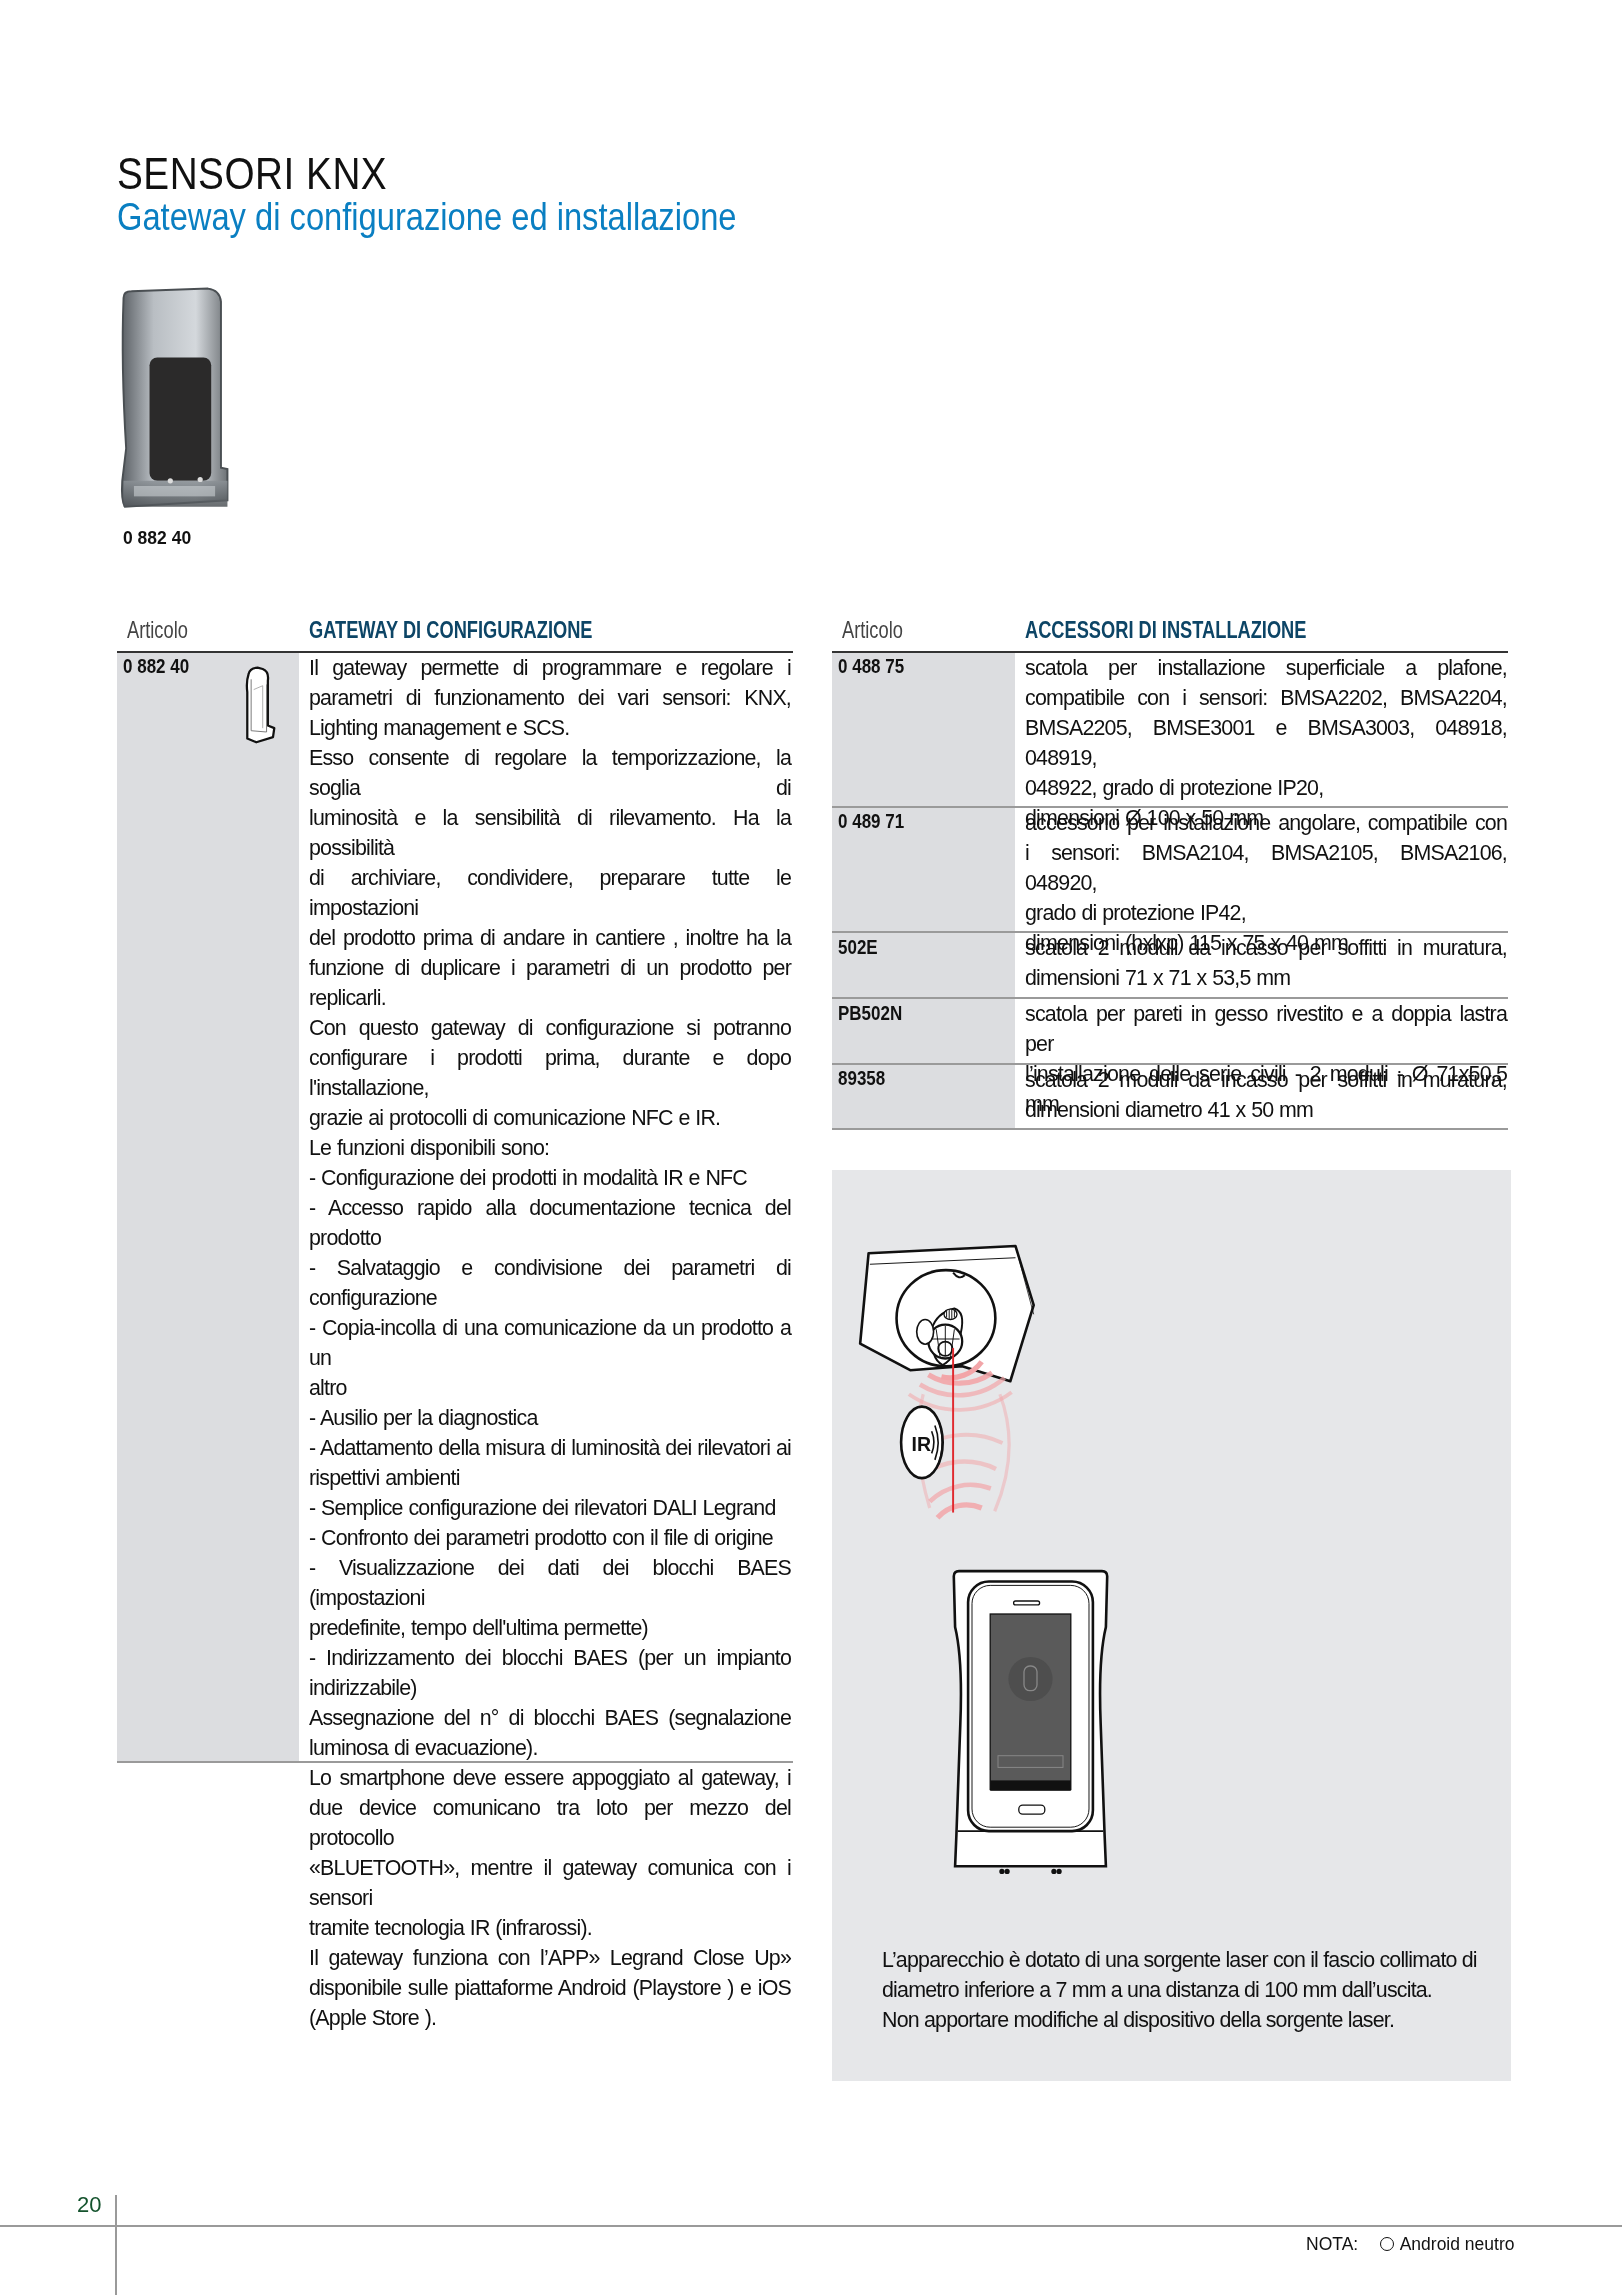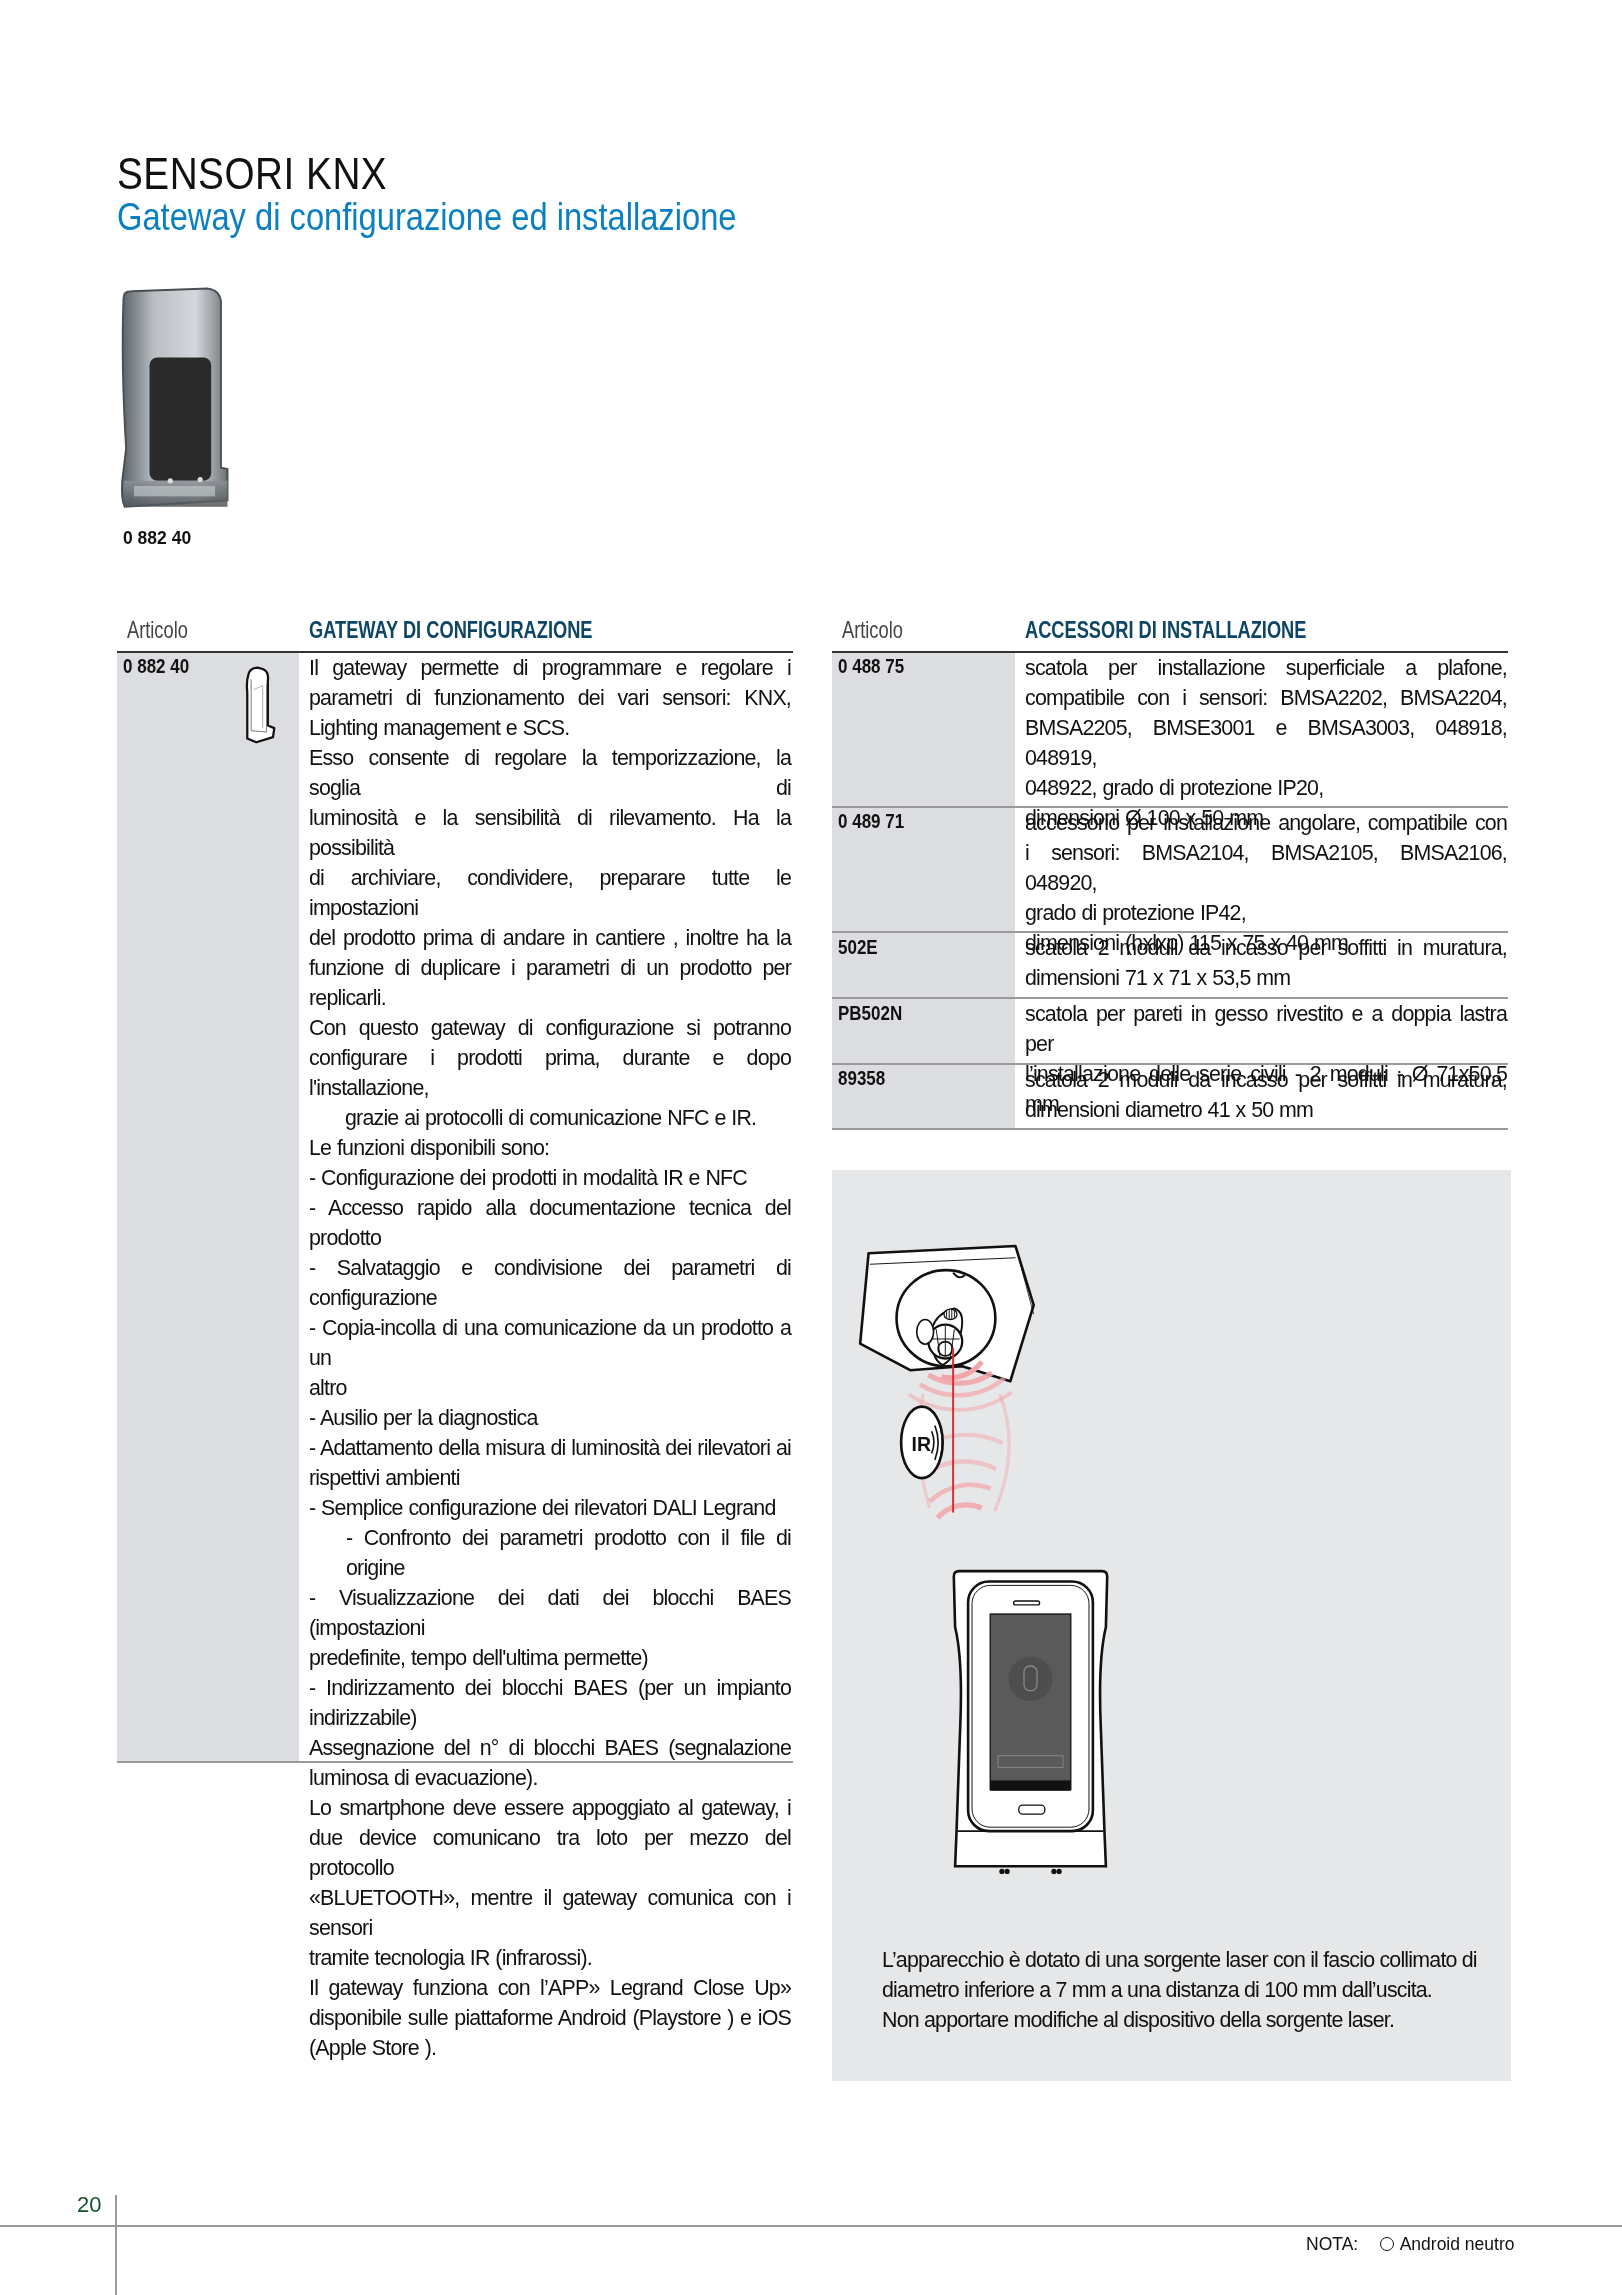--- a/index.html
+++ b/index.html
@@ -114,33 +114,33 @@
     <span class="line" style="text-align-last: justify;">parametri di funzionamento dei vari sensori: KNX,</span>
     <span class="line" style="text-align-last: left;">Lighting management e SCS.</span>
     <span class="line" style="text-align-last: justify;">Esso consente di regolare la temporizzazione, la soglia di</span>
     <span class="line" style="text-align-last: justify;">luminosità e la sensibilità di rilevamento. Ha la possibilità</span>
     <span class="line" style="text-align-last: justify;">di archiviare, condividere, preparare tutte le impostazioni</span>
     <span class="line" style="text-align-last: justify;">del prodotto prima di andare in cantiere , inoltre ha la</span>
     <span class="line" style="text-align-last: justify;">funzione di duplicare i parametri di un prodotto per</span>
     <span class="line" style="text-align-last: left;">replicarli.</span>
     <span class="line" style="text-align-last: justify;">Con questo gateway di configurazione si potranno</span>
     <span class="line" style="text-align-last: justify;">configurare i prodotti prima, durante e dopo l'installazione,</span>
-    <span class="line" style="text-align-last: left; margin-left: 36px;">grazie ai protocolli di comunicazione NFC e IR.</span>
+    <span class="line" style="text-align-last: left;">grazie ai protocolli di comunicazione NFC e IR.</span>
     <span class="line" style="text-align-last: left;">Le funzioni disponibili sono:</span>
     <span class="line" style="text-align-last: left;">- Configurazione dei prodotti in modalità IR e NFC</span>
     <span class="line" style="text-align-last: justify;">- Accesso rapido alla documentazione tecnica del prodotto</span>
     <span class="line" style="text-align-last: justify;">- Salvataggio e condivisione dei parametri di</span>
     <span class="line" style="text-align-last: left;">configurazione</span>
     <span class="line" style="text-align-last: justify;">- Copia-incolla di una comunicazione da un prodotto a un</span>
     <span class="line" style="text-align-last: left;">altro</span>
     <span class="line" style="text-align-last: left;">- Ausilio per la diagnostica</span>
     <span class="line" style="text-align-last: justify;">- Adattamento della misura di luminosità dei rilevatori ai</span>
     <span class="line" style="text-align-last: left;">rispettivi ambienti</span>
     <span class="line" style="text-align-last: left;">- Semplice configurazione dei rilevatori DALI Legrand</span>
-    <span class="line" style="text-align-last: left; margin-left: 37px;">- Confronto dei parametri prodotto con il file di origine</span>
+    <span class="line" style="text-align-last: left;">- Confronto dei parametri prodotto con il file di origine</span>
     <span class="line" style="text-align-last: justify;">- Visualizzazione dei dati dei blocchi BAES (impostazioni</span>
     <span class="line" style="text-align-last: left;">predefinite, tempo dell'ultima permette)</span>
     <span class="line" style="text-align-last: justify;">- Indirizzamento dei blocchi BAES (per un impianto</span>
     <span class="line" style="text-align-last: left;">indirizzabile)</span>
     <span class="line" style="text-align-last: justify;">Assegnazione del n° di blocchi BAES (segnalazione</span>
     <span class="line" style="text-align-last: left;">luminosa di evacuazione).</span>
     <span class="line" style="text-align-last: justify;">Lo smartphone deve essere appoggiato al gateway, i</span>
     <span class="line" style="text-align-last: justify;">due device comunicano tra loto per mezzo del protocollo</span>
     <span class="line" style="text-align-last: justify;">«BLUETOOTH», mentre il gateway comunica con i sensori</span>
     <span class="line" style="text-align-last: left;">tramite tecnologia IR (infrarossi).</span>

